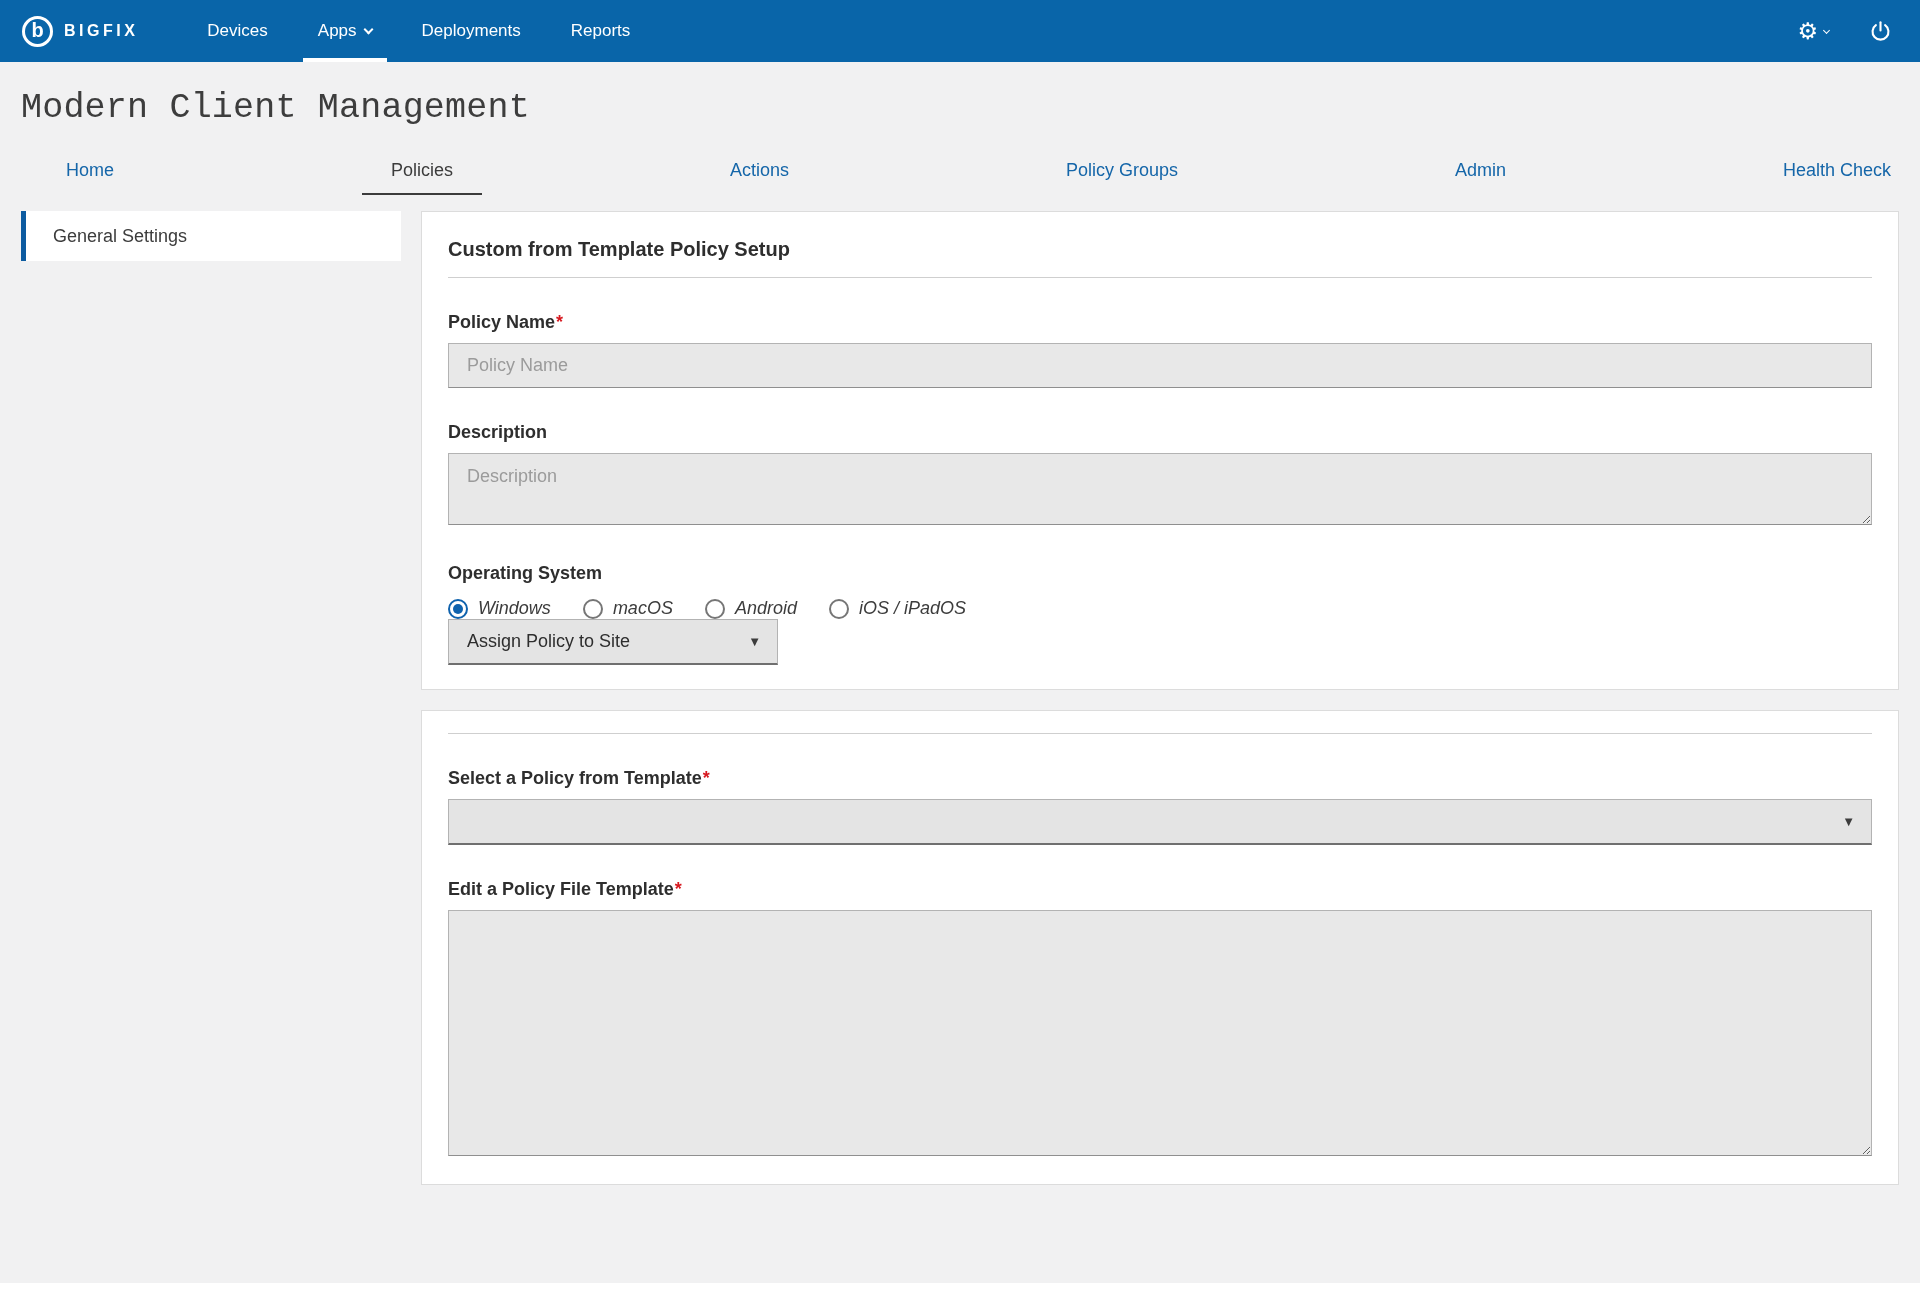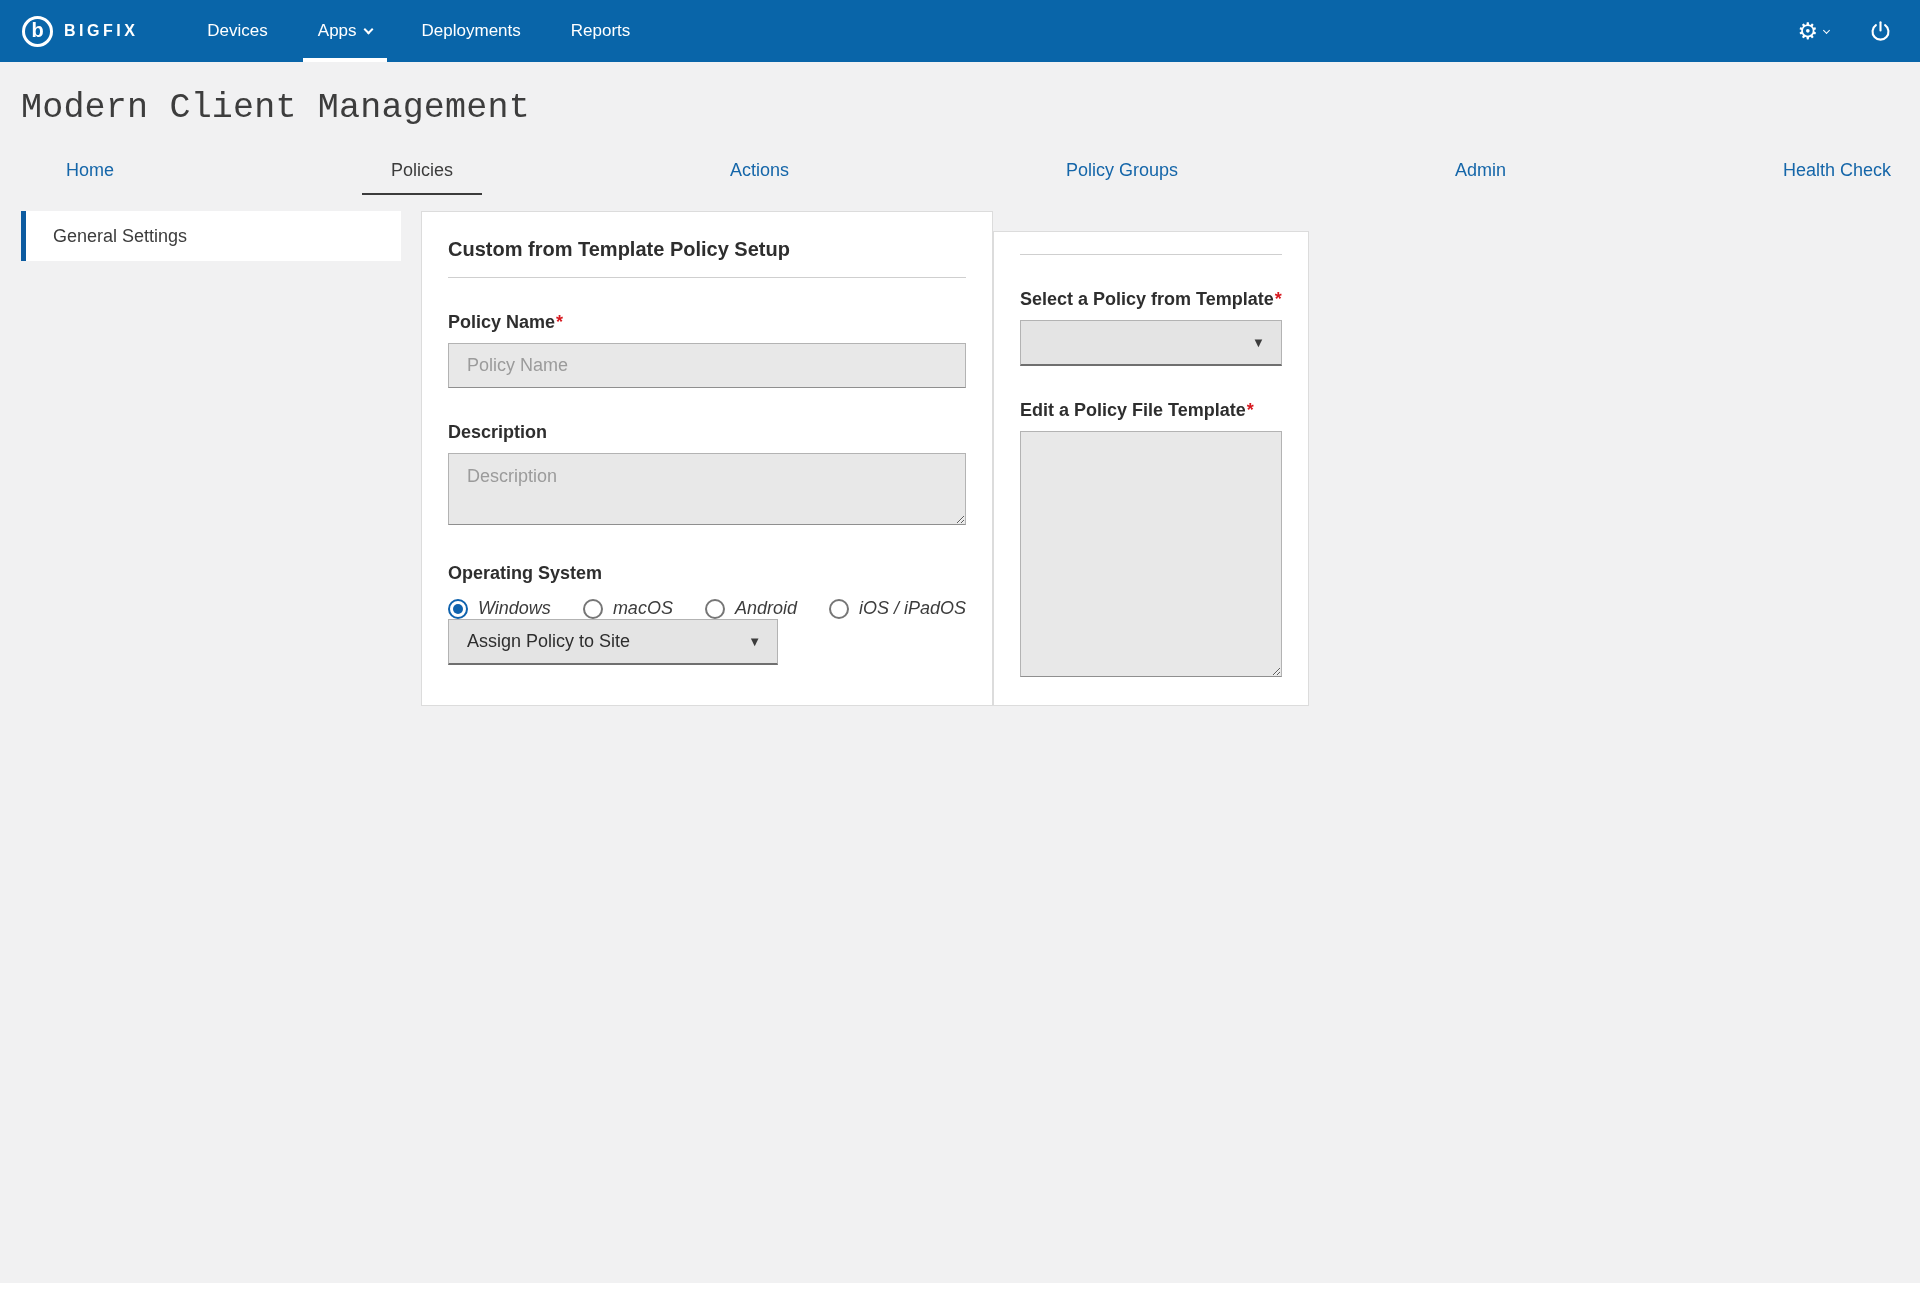--- a/index.html
+++ b/index.html
@@ -71,21 +71,21 @@
 
   
   .content { display: flex; align-items: flex-start; gap: 20px; padding: 16px 21px 0; }
   .sidebar { width: 380px; background: transparent; }
   .sidebar-item {
     height: 50px; background: #fff;
     border-left: 5px solid #0c5ba0;
     display: flex; align-items: center; padding-left: 27px;
     font-size: 18px; color: #3c3c3c; cursor: pointer;
   }
-  .main-col { flex: 1; display: flex; flex-direction: row; }
+  .main-col { flex: 1; display: flex; flex-direction: column; }
 
   .card {
     background: #fff; border: 1px solid #dcdcdc;
     padding: 22px 26px 24px;
   }
   .card + .card { margin-top: 20px; }
   .card-title { font-size: 20px; font-weight: 700; color: #2e2e2e; padding: 4px 0 16px; }
   .divider { border: none; border-top: 1px solid #cfcfcf; }
 
   .field-label {

